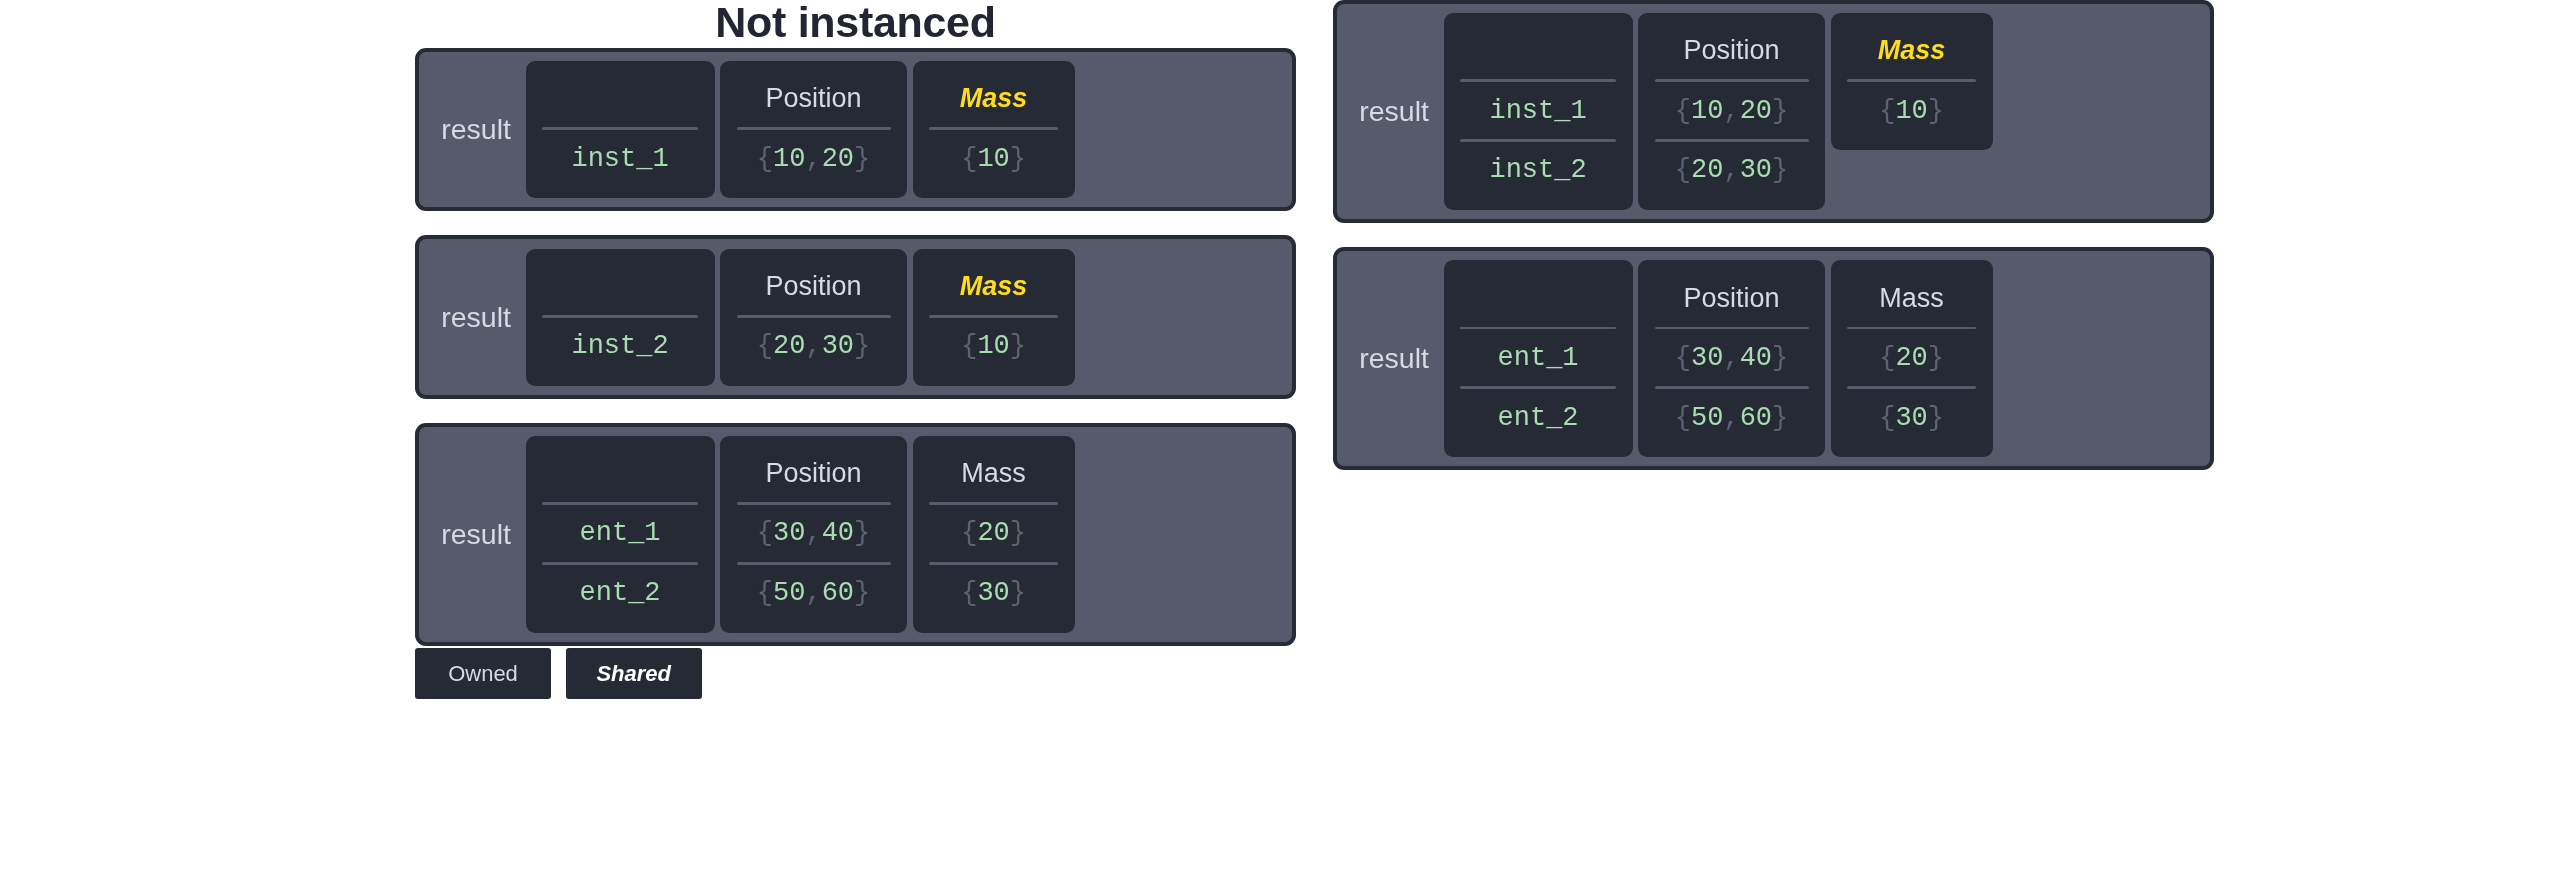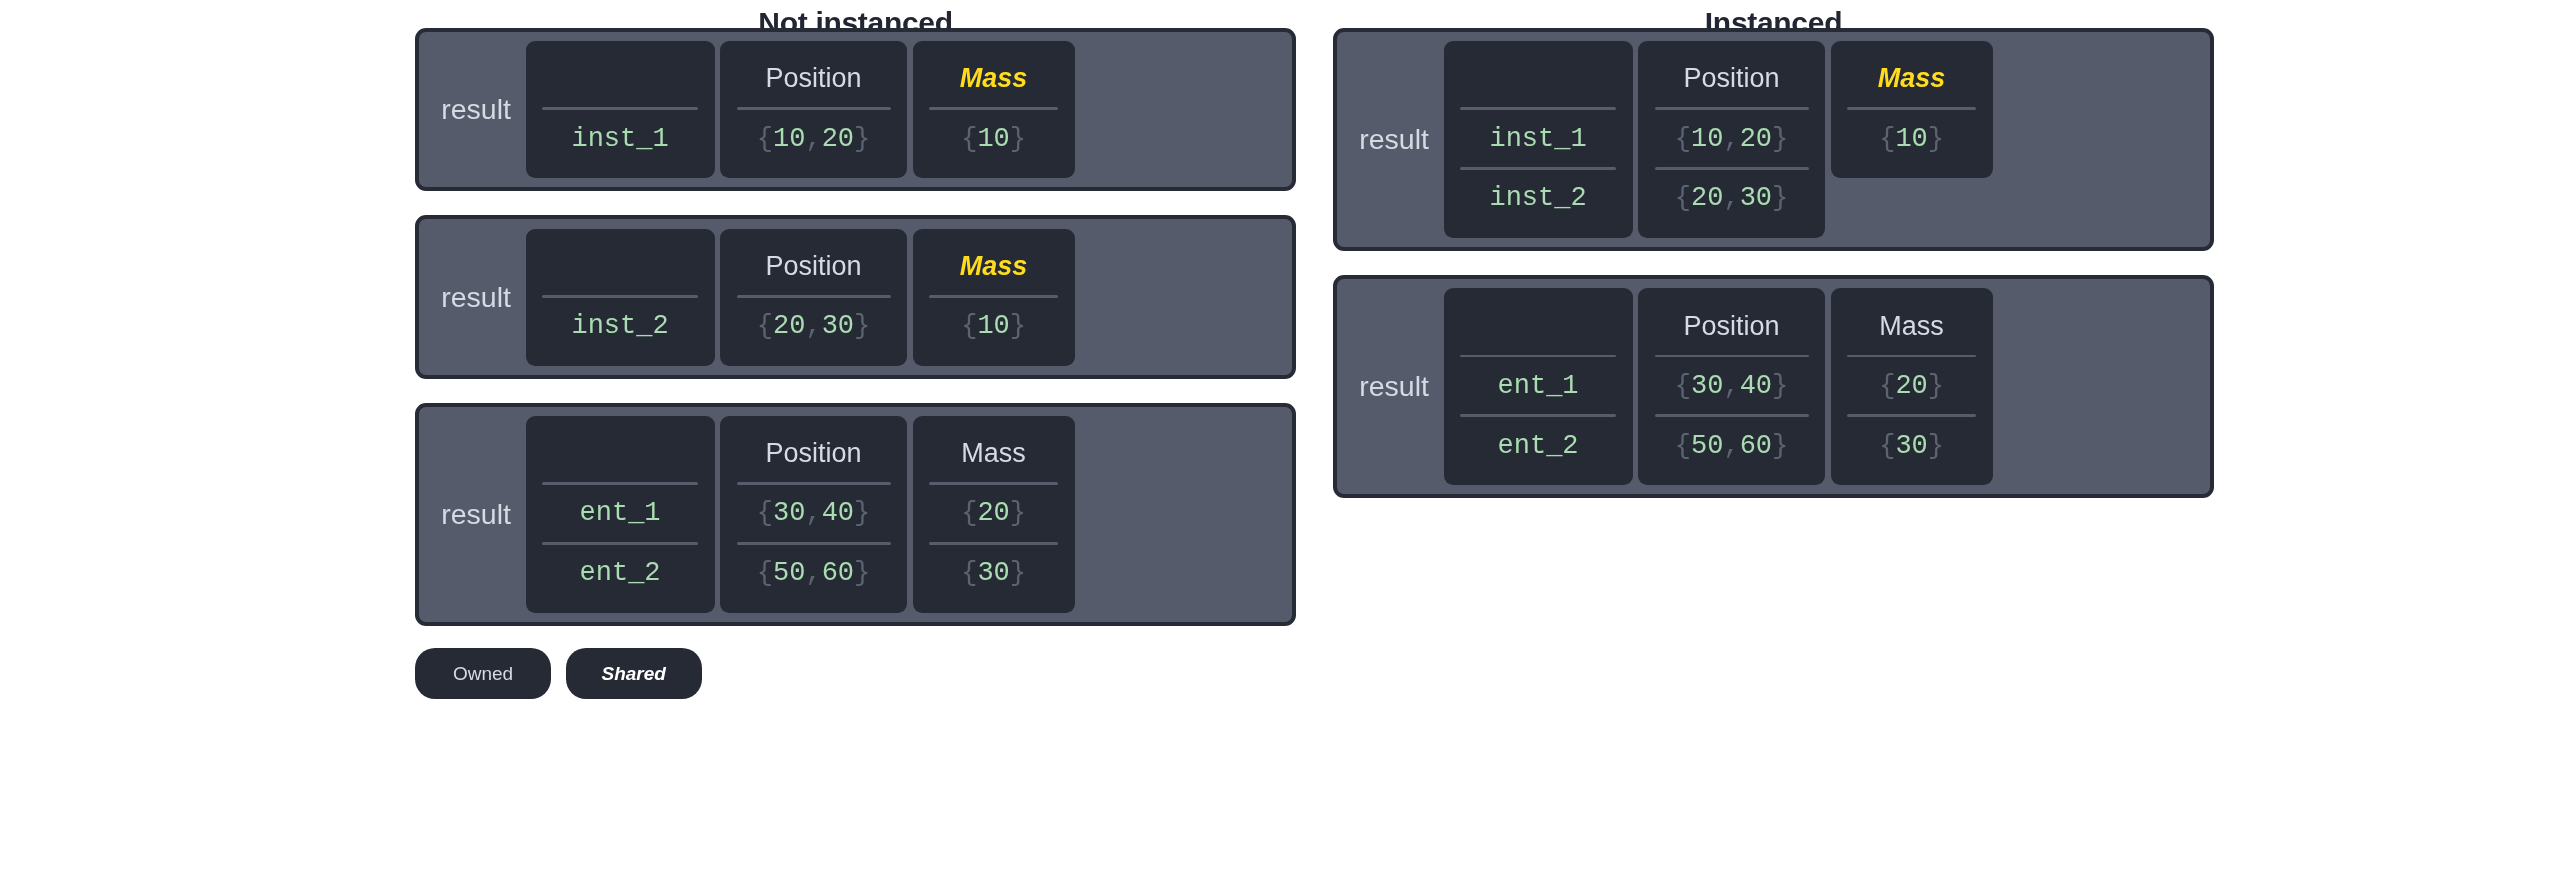--- a/index.html
+++ b/index.html
@@ -25,27 +25,27 @@
   .col {
     position: absolute;
     top: 0;
     width: 881px;
   }
   .col-left  { left: 415px; }
   .col-right { left: 1333px; }
 
   .col-title {
     text-align: center;
-    font-size: 30px;
+    font-size: 43px;
     font-weight: bold;
     color: #222632;
     letter-spacing: -0.3px;
     line-height: 37px;
     padding-top: 3.7px;
-    height: 28px;
+    height: 48px;
     box-sizing: border-box;
   }
 
   
   .card {
     position: relative;
     background: #555b6b;
     border: 4.6px solid #272b36;
     border-radius: 11px;
     box-sizing: border-box;
@@ -131,28 +131,28 @@
 
   
   .legend {
     position: absolute;
     left: 415px;
     display: flex;
     gap: 14.7px;
   }
   .chip {
     background: #262a35;
-    border-radius: 20px;
+    border-radius: 3px;
     height: 51px;
     min-width: 136px;
     padding: 0 24px;
     display: flex;
     align-items: center;
     justify-content: center;
-    font-size: 19px;
+    font-size: 22px;
     color: #d6dae3;
     box-sizing: border-box;
   }
   .chip.shared {
     color: #ffffff;
     font-style: italic;
     font-weight: bold;
   }
 </style>
 </head>
@@ -260,21 +260,20 @@
           <div class="pad-bottom"></div>
         </div>
 
       </div>
     </div>
 
   </div>
 
   <div class="col col-right">
 
-    <div class="col-title">Instanced</div>
 
     <div class="card">
       <div class="row-label">result</div>
       <div class="cols">
 
         <div class="colbox name">
           <div class="pad-top"></div>
           <div class="cell head empty"></div>
           <div class="sep"></div>
           <div class="cell val">inst_1</div>

